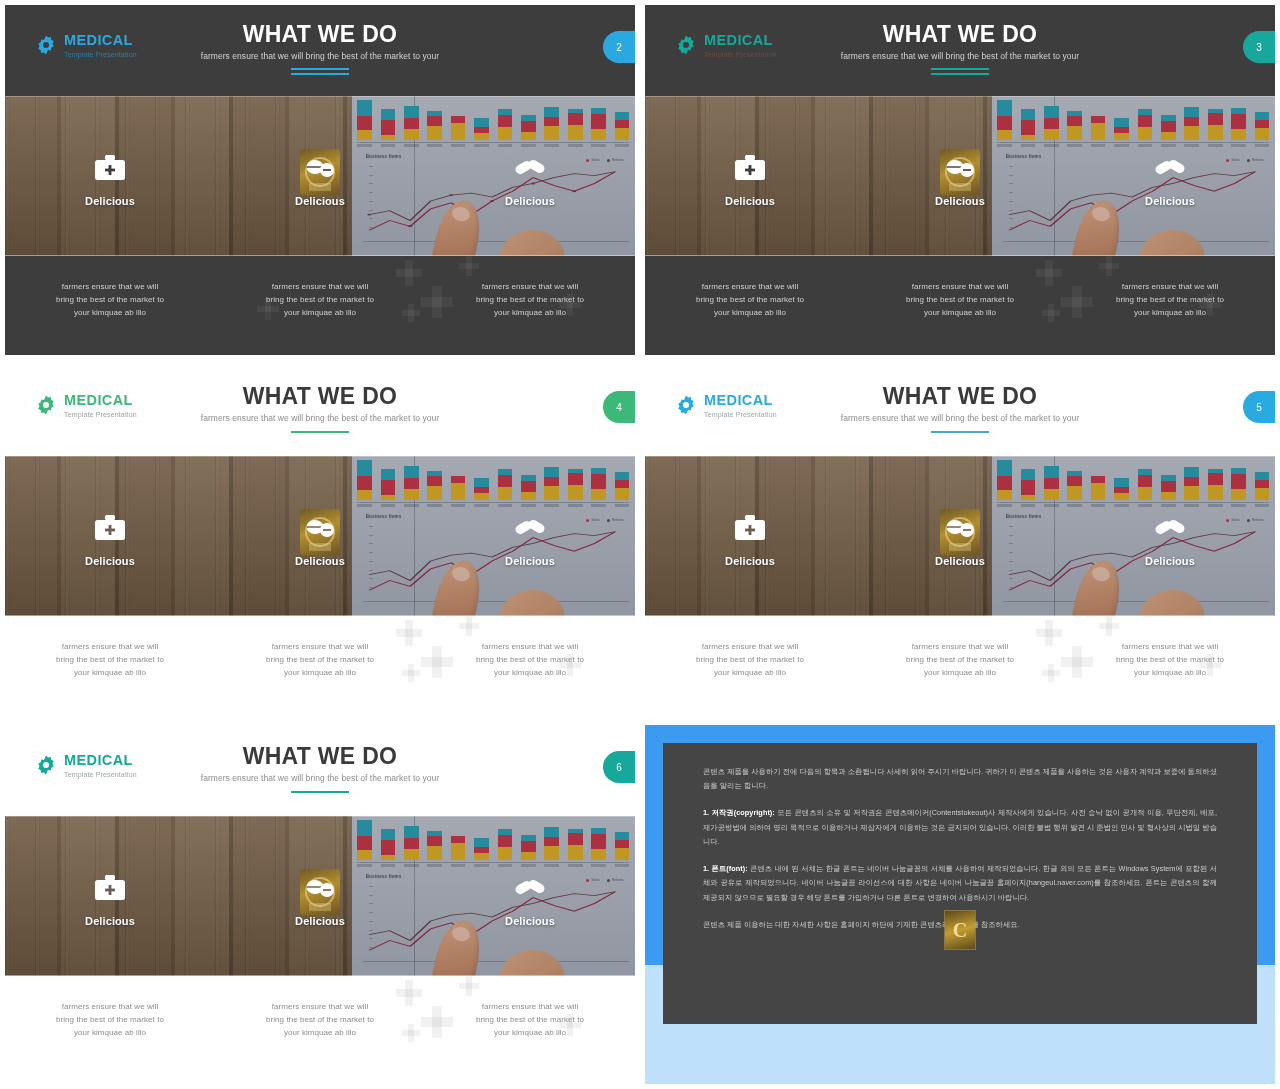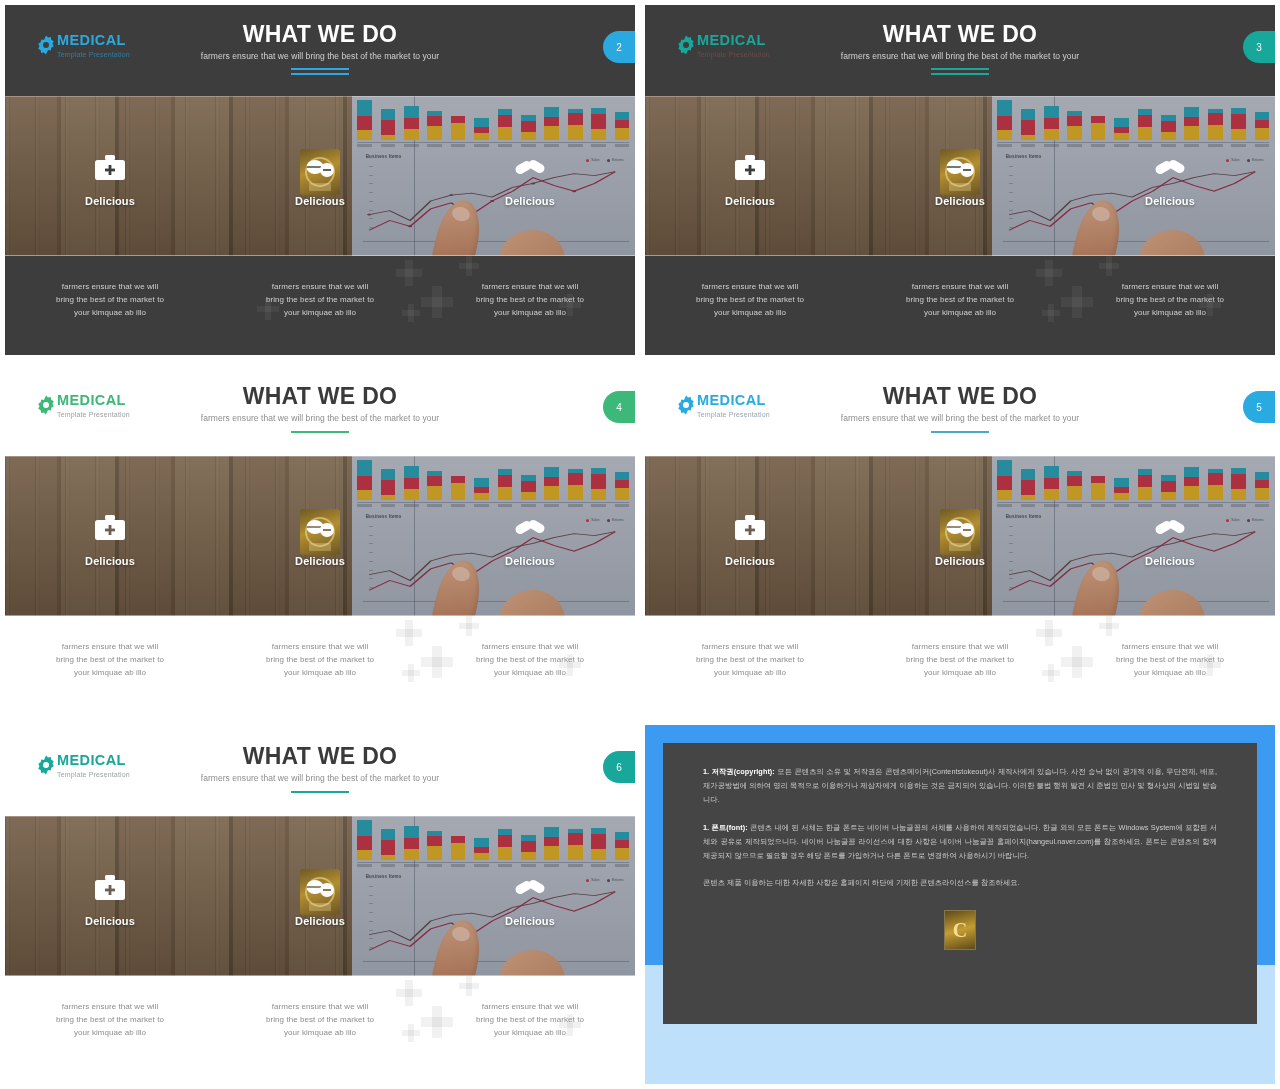--- a/index.html
+++ b/index.html
@@ -29,21 +29,21 @@
   
   .hdr{
     position:relative; height:91px; width:100%;
     display:flex; align-items:center; justify-content:center;
   }
   .hdr.dark{ background:#3d3d3d; }
   .hdr.light{ background:#ffffff; }
 
   .logo{
     position:absolute; left:30px; top:28px;
-    display:flex; align-items:center; 
+    display:flex; align-items:center; gap:7px;
   }
   .logo-mark{ width:22px; height:22px; flex:0 0 22px; }
   .logo-txt{ display:flex; flex-direction:column; line-height:1; }
   .logo-title{ font-size:14.5px; font-weight:bold; letter-spacing:.4px; }
   .logo-sub{ font-size:7px; margin-top:3px; letter-spacing:.15px; }
 
   .hdr-center{ text-align:center; margin-top:-4px; }
   .hdr-title{
     font-size:23px; font-weight:bold; letter-spacing:.3px; line-height:1.1;
   }
@@ -1372,20 +1372,21 @@
             </div>
         </div>
       </div>
     </div>
   </div>
 
   <div class="cell">
     <div class="cpy-outer">
       <div class="cpy-blue"></div>
       <div class="cpy-card">
+        <p class="cpy-p">콘텐츠 제품을 사용하기 전에 다음의 항목과 소환됩니다 사세히 읽어 주시기 바랍니다. 귀하가 이 콘텐츠 제품을 사용하는 것은 사용자 계약과 보증에 동의하셨음을 알리는 합니다.</p>
         <p class="cpy-p">
           <b>1. 저작권(copyright):</b><span> 모든 콘텐츠의 소유 및 저작권은 콘텐츠메이커(Contentstokeout)사 제작사에게 있습니다. 사전 승낙 없이 공개적 이용, 무단전재, 배포, 재가공방법에 의하여 영리 목적으로 이용하거나 제삼자에게 이용하는 것은 금지되어 있습니다. 이러한 불법 행위 발견 시 준법인 민사 및 형사상의 시법일 받습니다.</span>
         </p>
         <p class="cpy-p">
           <b>1. 폰트(font):</b><span> 콘텐츠 내에 된 서체는 한글 폰트는 네이버 나눔글꼴의 서체를 사용하여 제작되었습니다. 한글 외의 모든 폰트는 Windows System에 포함된 서체와 공유로 제작되었으니다. 네이버 나눔글꼴 라이선스에 대한 사항은 네이버 나눔글꼴 홈페이지(hangeul.naver.com)를 참조하세요. 폰트는 콘텐츠의 함께 제공되지 않으므로 필요할 경우 해당 폰트를 가입하거나 다른 폰트로 변경하여 사용하시기 바랍니다.</span>
         </p>
         <p class="cpy-p" style="margin-top:10px">콘텐츠 제품 이용하는 대한 자세한 사항은 홈페이지 하단에 기재한 콘텐츠라이선스를 참조하세요.</p>
         <div class="cpy-watermark">C</div>
       </div>
     </div>

